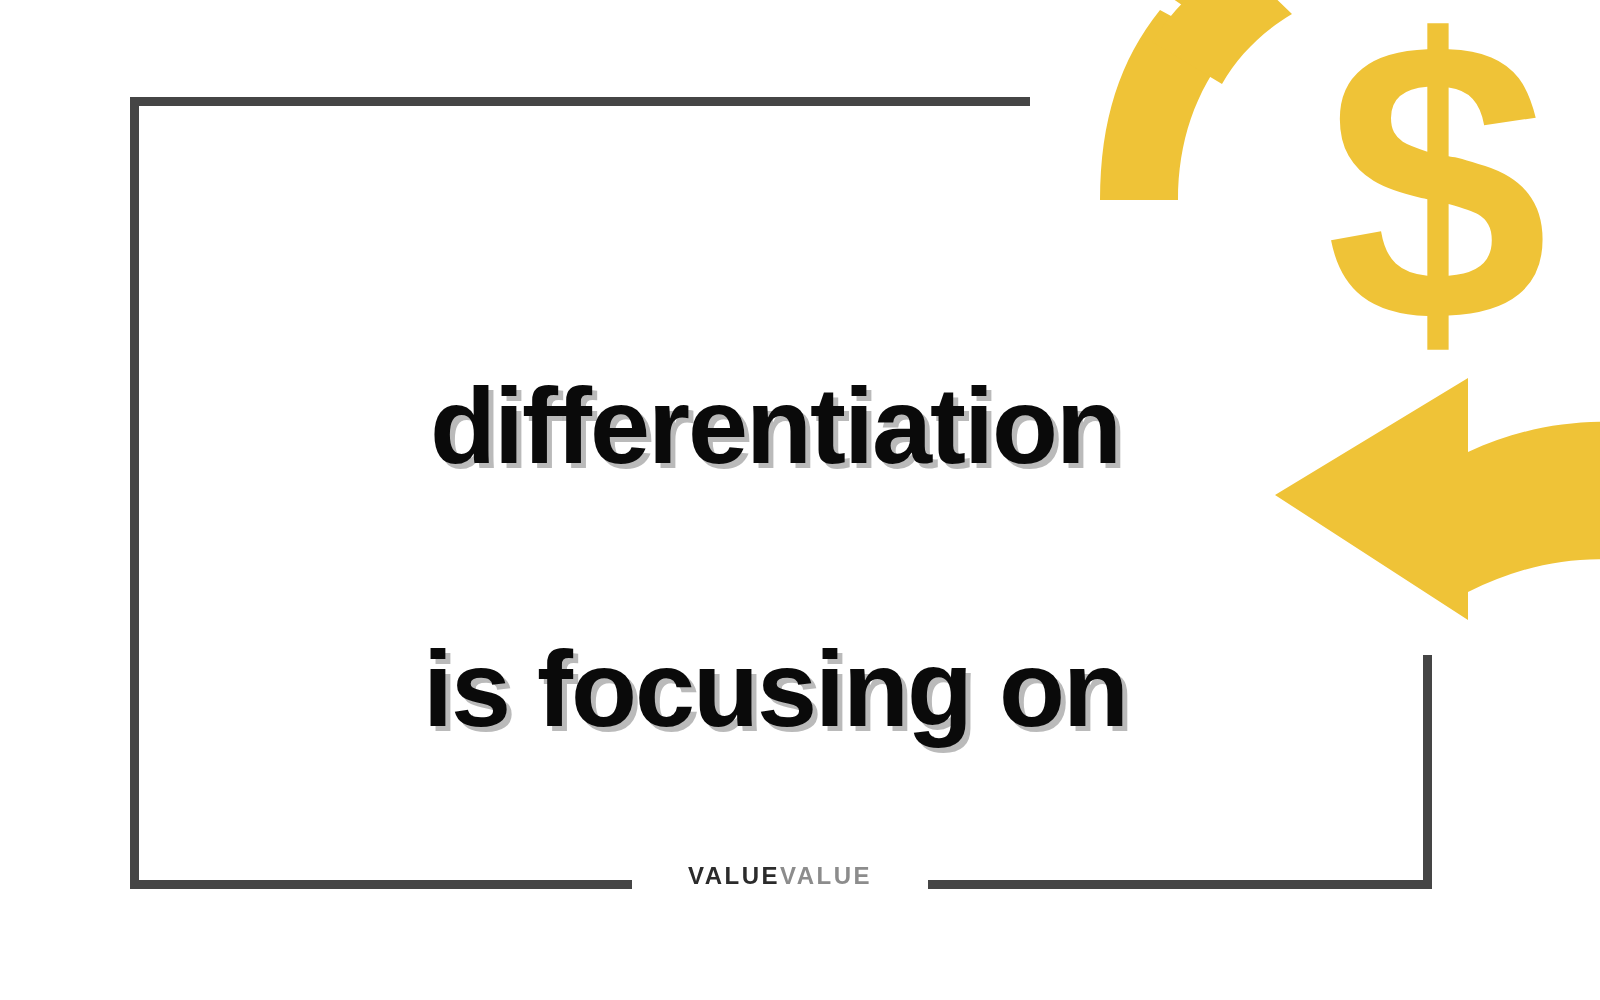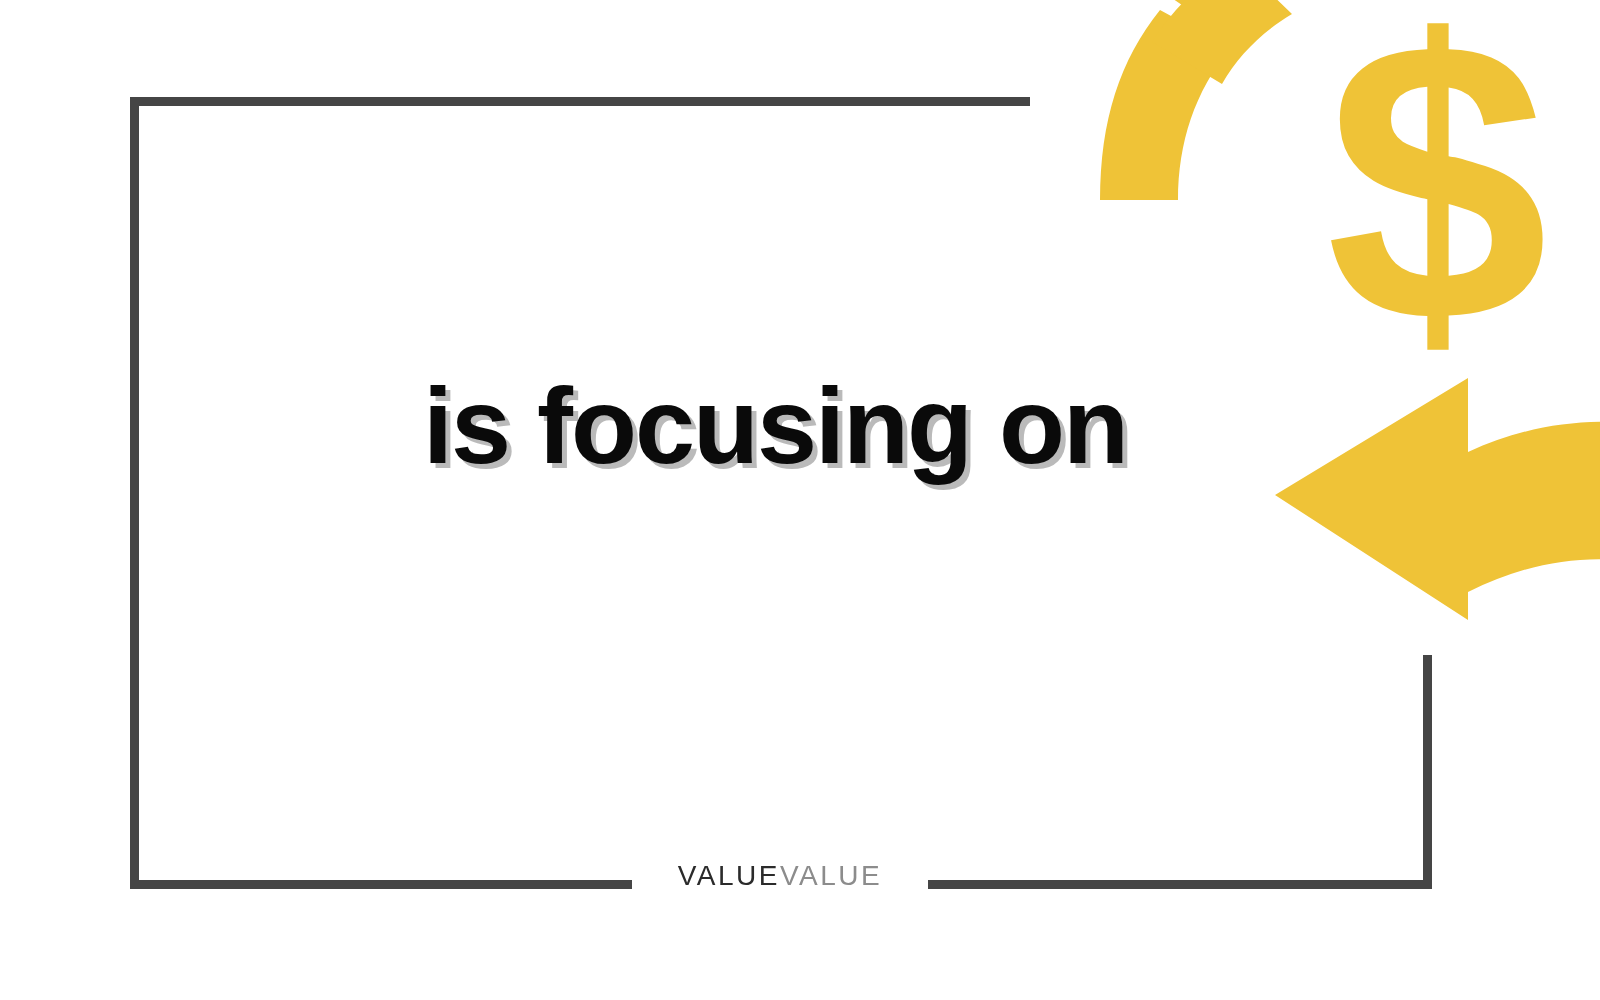--- a/index.html
+++ b/index.html
@@ -61,22 +61,22 @@
   #logo {
     position: absolute;
     left: 632px;
     top: 855px;
     width: 296px;
     height: 42px;
     display: flex;
     align-items: center;
     justify-content: center;
     font-family: "Liberation Sans", sans-serif;
-    font-weight: normal;
-    font-size: 28px;
+    font-weight: bold;
+    font-size: 24px;
     letter-spacing: 2.5px;
   }
   #logo .logo-a { color: #2b2b2b; }
   #logo .logo-b { color: #8c8c8c; }
 </style>
 </head>
 <body>
 
 <div id="canvas">
 
@@ -116,20 +116,21 @@
              L 1275 495 Z" fill="#EFC337"></path>
   </svg>
 
   <div class="frame-seg frame-top"></div>
   <div class="frame-seg frame-left"></div>
   <div class="frame-seg frame-bottom-left"></div>
   <div class="frame-seg frame-bottom-right"></div>
   <div class="frame-seg frame-right"></div>
 
   <div id="headline">
+    <div>differentiation</div>
     <div>is focusing on</div>
     
   </div>
 
   <div id="logo">
     <span class="logo-a">VALUE</span>
       <span class="logo-b">VALUE</span>
   </div>
 
 </div>

